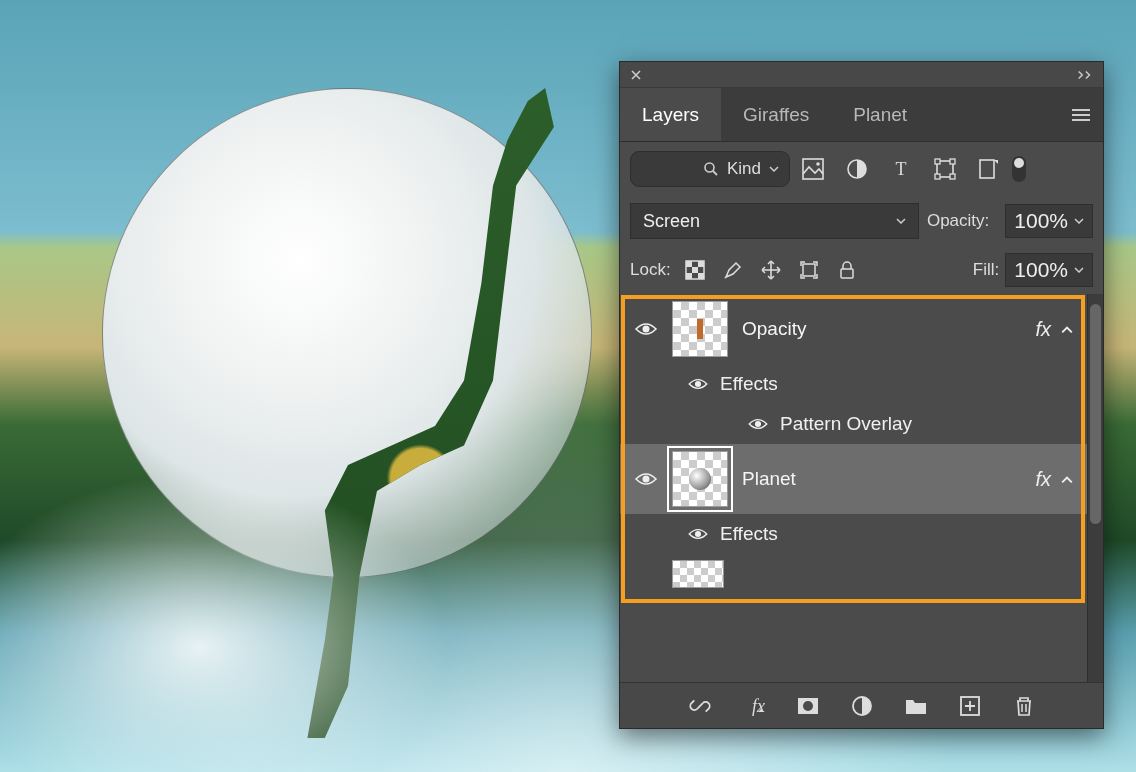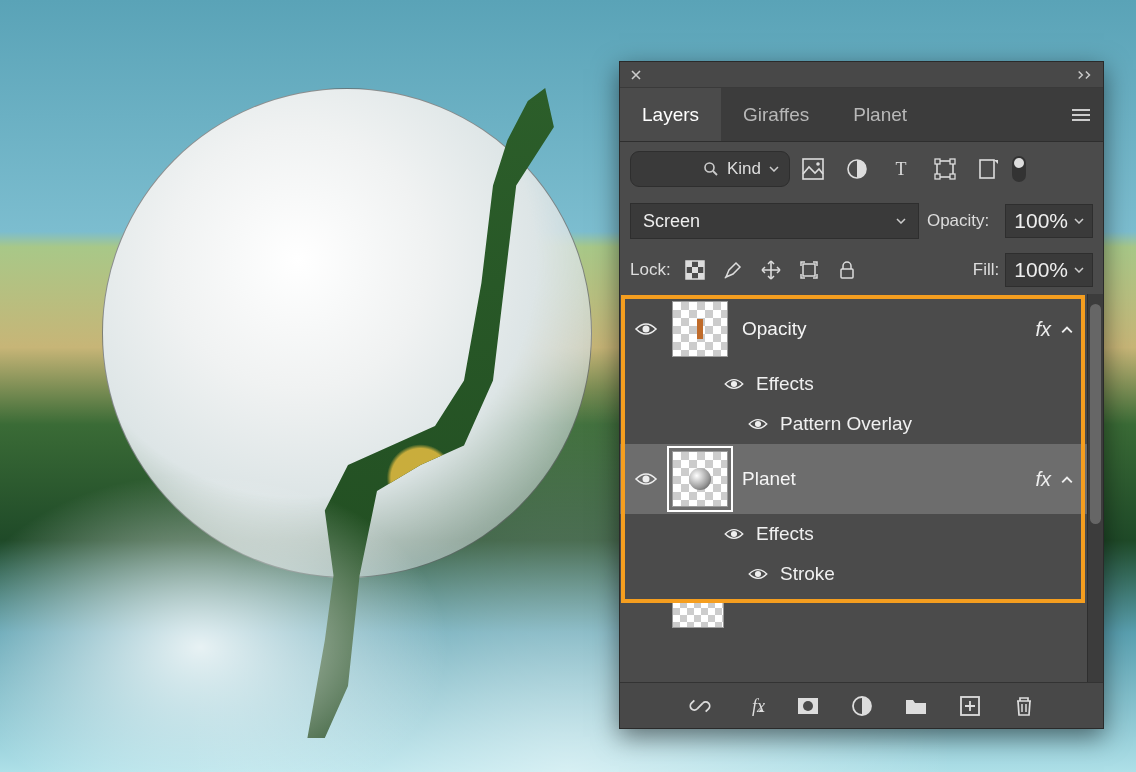--- a/index.html
+++ b/index.html
@@ -235,21 +235,21 @@
   .layer-name { font-size: 19px; color: #f5f5f5; }
   .fx-block {
     margin-left:auto;
     display:flex; align-items:center; gap:10px;
     padding-right:30px;
     color:#eee;
     font-style: italic;
     font-size: 20px;
   }
   .fx-block .chev-u { font-style:normal; font-size:14px; transform:translateY(1px);}
-  .sub-row { padding-left: 104px; height: 40px; display:flex; align-items:center; gap:12px;}
+  .sub-row { padding-left: 68px; height: 40px; display:flex; align-items:center; gap:12px;}
   .sub-row.deeper { padding-left: 128px; }
   .sub-row .eye-outer { width:20px; height:14px;}
   .sub-label { font-size: 19px; color:#f0f0f0; }
 
   .extra-thumb-row {
     padding-left:52px;
     display:flex; align-items:center;
     height: 40px;
   }
   .extra-thumb {
@@ -522,29 +522,20 @@
       </div>
       <div class="sub-row">
         <span class="eye-outer">
             <svg viewBox="0 0 22 16" width="20" height="14">
               <path d="M1 8 Q11 -2 21 8 Q11 18 1 8 Z" stroke="#eee" stroke-width="1.6" fill="none"></path>
               <circle cx="11" cy="8" r="3.5" fill="#eee"></circle>
             </svg>
           </span>
         <span class="sub-label">Effects</span>
       </div>
-      <div class="sub-row deeper">
-        <span class="eye-outer">
-            <svg viewBox="0 0 22 16" width="20" height="14">
-              <path d="M1 8 Q11 -2 21 8 Q11 18 1 8 Z" stroke="#eee" stroke-width="1.6" fill="none"></path>
-              <circle cx="11" cy="8" r="3.5" fill="#eee"></circle>
-            </svg>
-          </span>
-        <span class="sub-label">Stroke</span>
-      </div>
 
       <div class="extra-thumb-row">
         <div class="extra-thumb"></div>
       </div>
 
     </div>
 
     <div class="highlight-box"></div>
 
     <div class="scrollbar">

